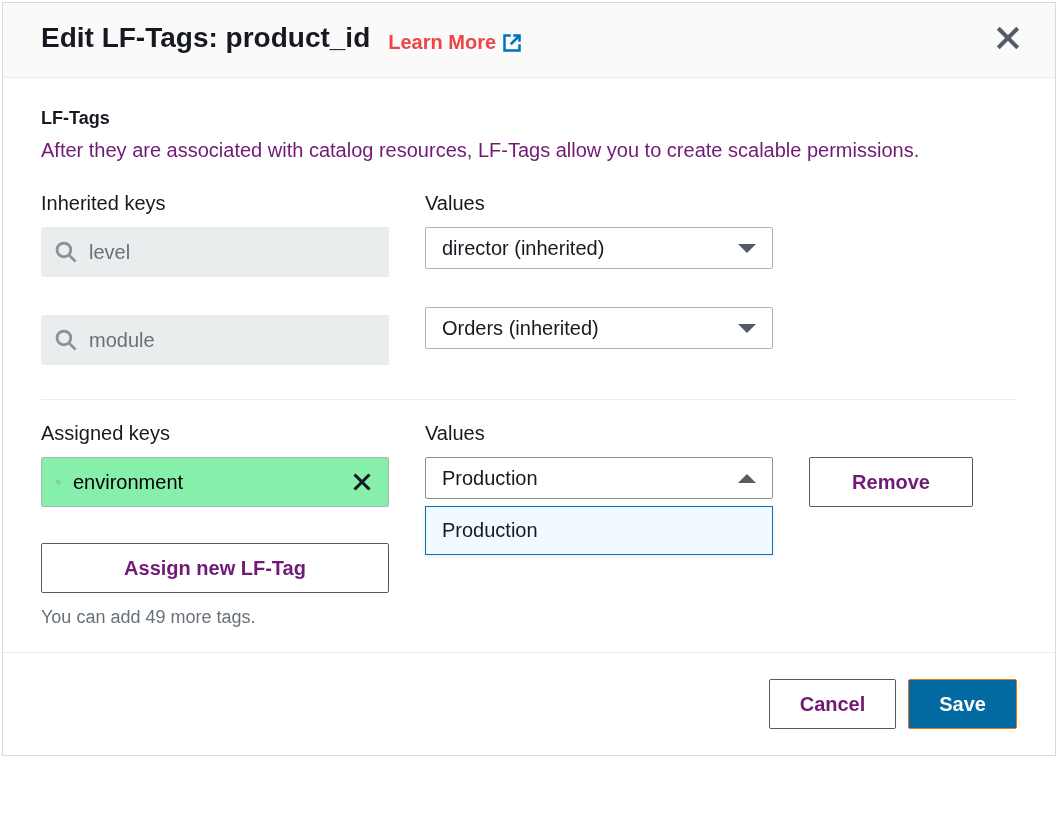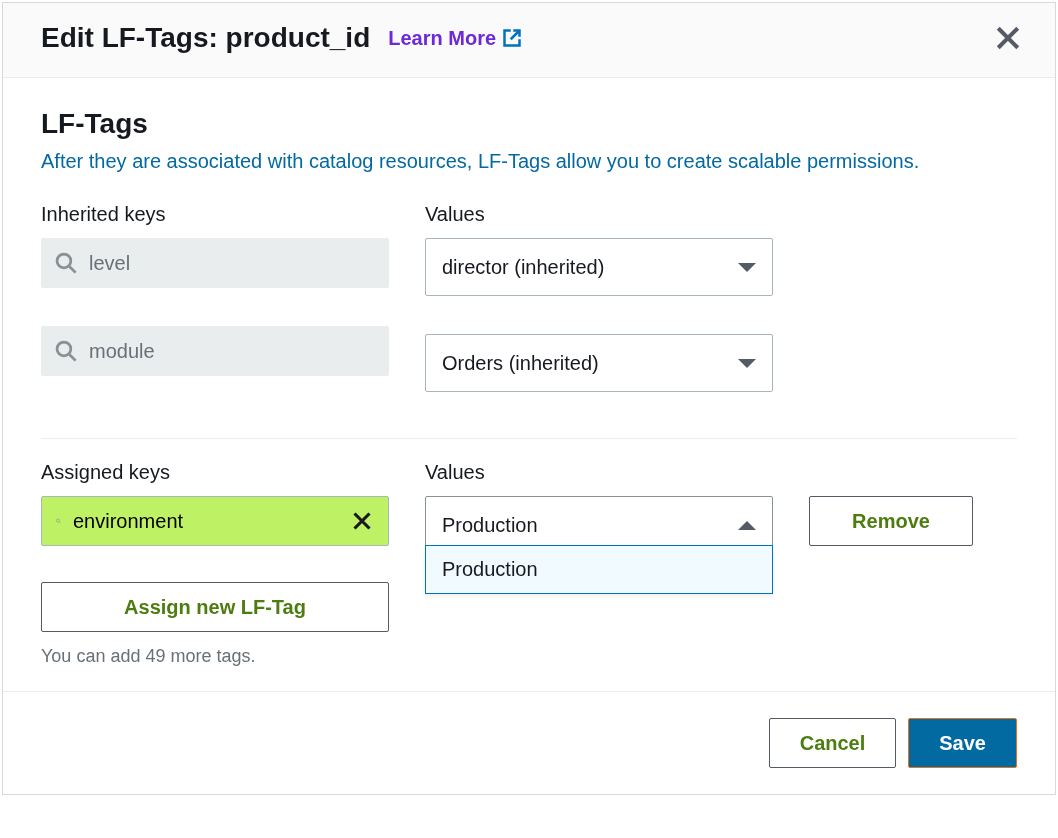--- a/index.html
+++ b/index.html
@@ -18,59 +18,59 @@
     .header {
       display: flex;
       align-items: center;
       justify-content: space-between;
       padding: 18px 30px 22px 38px;
       background: #fafafa;
       border-bottom: 1px solid #eaeded;
     }
     .header-left {
       display: flex;
-      align-items: center;
+      align-items: flex-end;
       gap: 18px;
     }
     .header-title {
       font-size: 28px;
       font-weight: 700;
       color: #16191f;
     }
     .learn-more {
       font-size: 20px;
       font-weight: 700;
-      color: #6d28d9;
+      color: #ef4444;
       text-decoration: none;
       display: inline-flex;
       align-items: center;
       gap: 6px;
       cursor: pointer;
     }
     .learn-more svg { width: 20px; height: 20px; }
     .close-btn {
       background: none;
       border: none;
       cursor: pointer;
       padding: 4px;
       display: flex;
       align-items: center;
     }
     .close-btn svg { width: 26px; height: 26px; stroke: #545b64; stroke-width: 2.5; }
     .body {
       padding: 30px 38px 24px 38px;
     }
     .section-title {
-      font-size: 28px;
+      font-size: 18px;
       font-weight: 700;
       margin-bottom: 10px;
     }
     .section-desc {
       font-size: 20px;
-      color: #0369a1;
+      color: #701a75;
       margin-bottom: 30px;
     }
     .row {
       display: flex;
       gap: 36px;
       align-items: flex-start;
     }
     .col { display: flex; flex-direction: column; }
     .col-keys { width: 348px; }
     .col-values { width: 348px; }
@@ -94,21 +94,21 @@
     .readonly-field span {
       font-size: 20px;
       color: #687078;
     }
     .search-icon { width: 22px; height: 22px; stroke: #879196; stroke-width: 2; fill: none; }
     .select {
       display: flex;
       align-items: center;
       justify-content: space-between;
       border: 1px solid #aab7b8;
-      height: 58px;
+      height: 42px;
       border-radius: 2px;
       padding: 0 16px;
       cursor: pointer;
       background: #fff;
       margin-bottom: 38px;
     }
     .select:last-of-type { margin-bottom: 12px; }
     .select.open { border-color: #879196; }
     .select-text { font-size: 20px; }
     .chevron { width: 0; height: 0; border-left: 9px solid transparent; border-right: 9px solid transparent; }
@@ -120,21 +120,21 @@
       margin: 34px 0 22px 0;
     }
     .input-field {
       display: flex;
       align-items: center;
       border: 1px solid #aab7b8;
       height: 50px;
       border-radius: 2px;
       padding: 0 14px;
       gap: 12px;
-      background: #bef264;
+      background: #86efac;
     }
     .input-field input {
       flex: 1;
       border: none;
       outline: none;
       font-size: 20px;
       background: transparent;
     }
     .clear-btn {
       background: none;
@@ -168,21 +168,21 @@
       border: 1px solid #0073bb;
       margin: -1px;
     }
     .btn {
       height: 50px;
       padding: 0 28px;
       border: 1px solid #545b64;
       background: #fff;
       font-size: 20px;
       font-weight: 700;
-      color: #4d7c0f;
+      color: #701a75;
       border-radius: 2px;
       cursor: pointer;
       display: inline-flex;
       align-items: center;
       justify-content: center;
     }
     .btn-primary {
       background: #0369a1;
       border-color: #ec7211;
       color: #fff;

